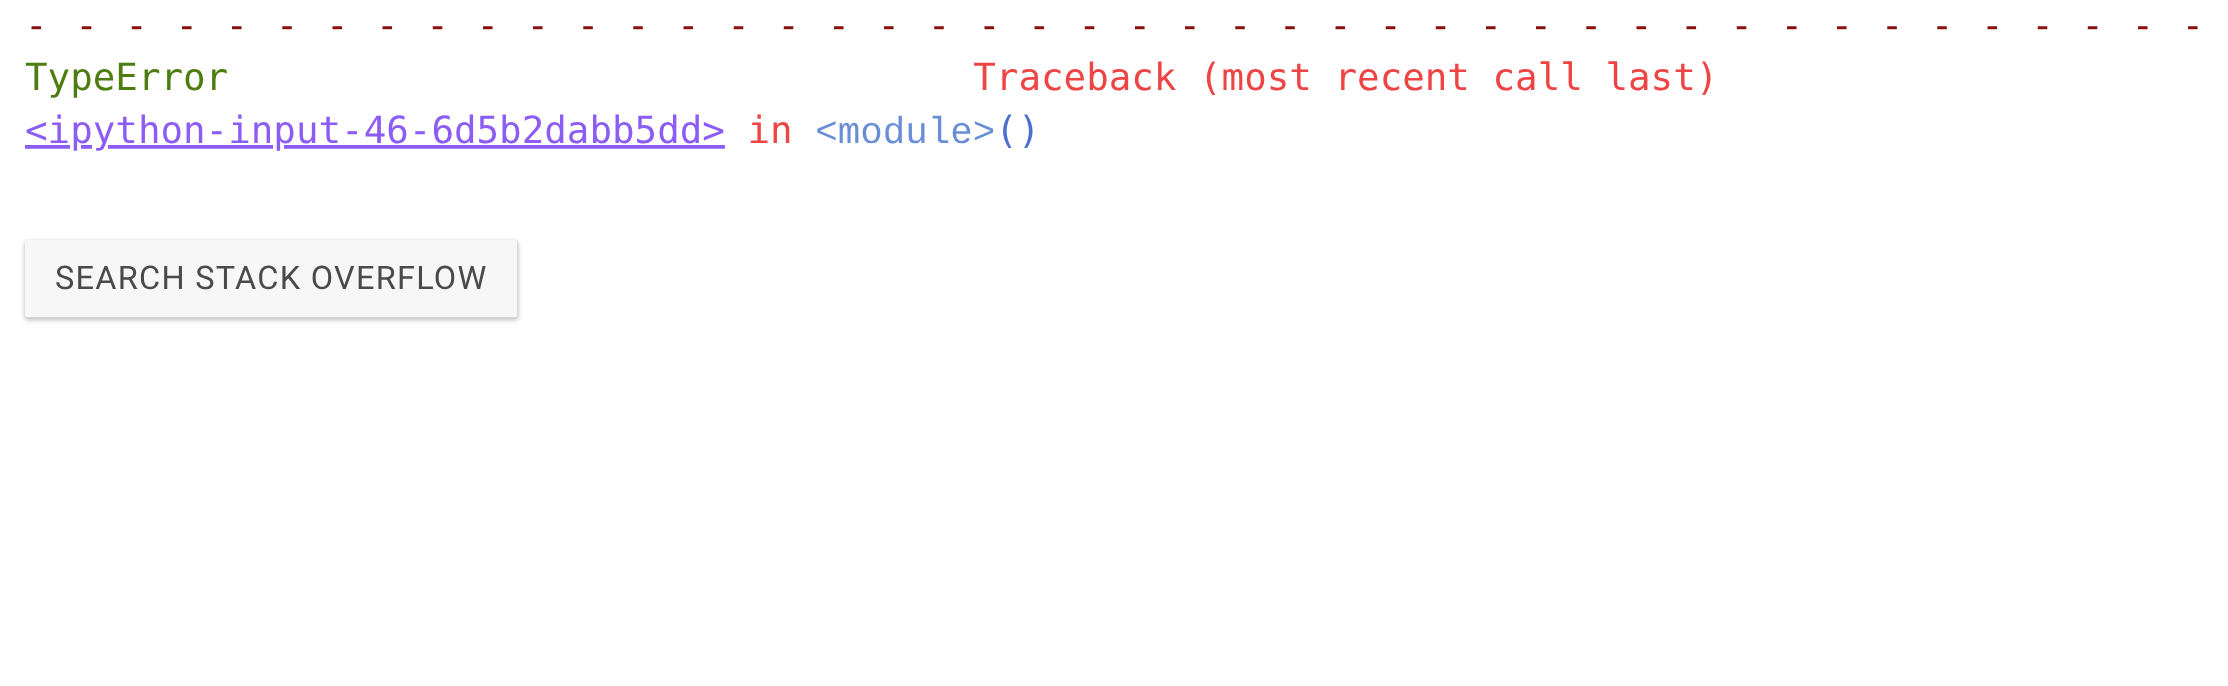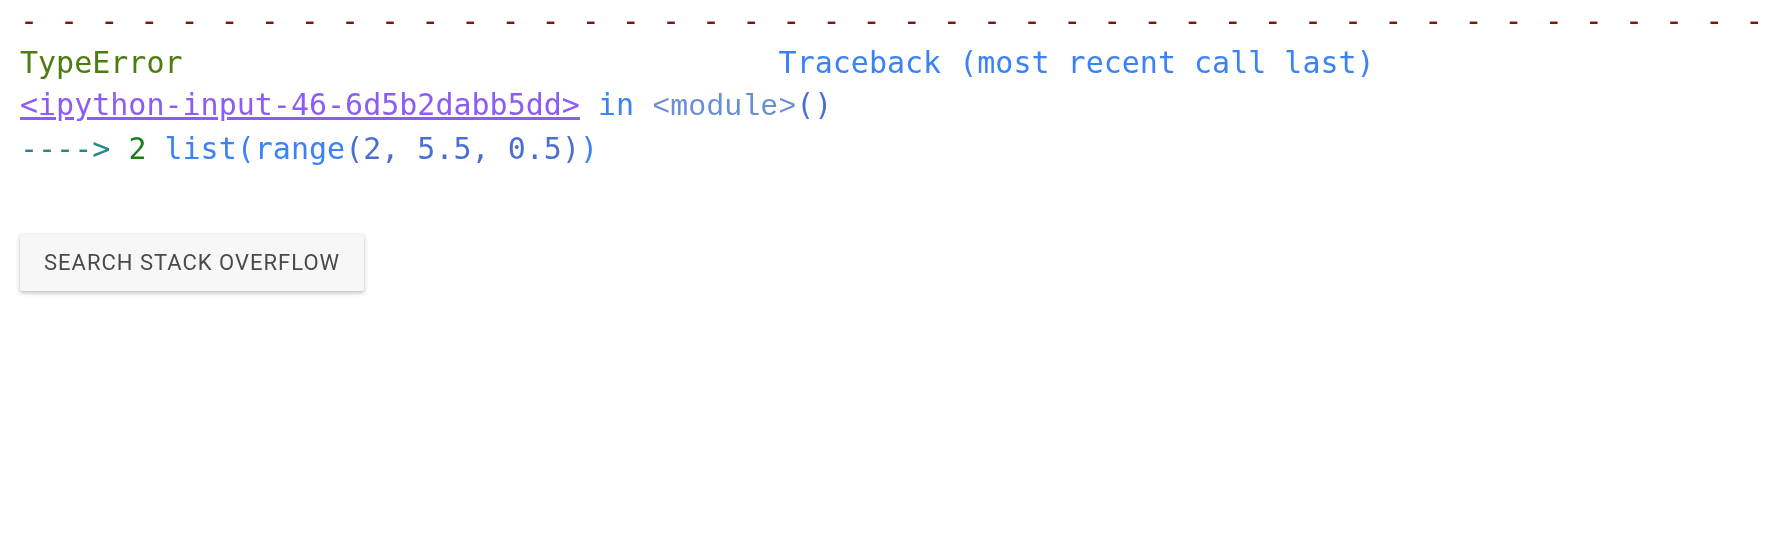--- a/index.html
+++ b/index.html
@@ -23,41 +23,41 @@
     overflow: hidden;
   }
   pre {
     margin: 0;
     font-family: inherit;
     font-size: inherit;
     white-space: pre;
     line-height: 1.4;
   }
   .dark-red { color: #4d7c0f; }
-  .black { color: #3b82f6; }
+  .black { color: #ef4444; }
   .teal { color: #1f8a8a; }
   .green { color: #1a7f1a; }
   .blue { color: #4a6fd0; }
   .hl-blue { color: #6a8ed6; font-family: Liberation Mono, monospace; }
   .link {
     color: #8b5cf6;
     text-decoration: underline;
   }
   .err-header {
     display: block;
     white-space: pre;
   }
   .btn-so {
     display: inline-block;
     margin-top: 22px;
     padding: 16px 24px;
     background: #f7f7f7;
     color: #4a4a4a;
     font-family: 'Roboto', 'Arial', sans-serif;
-    font-size: 22px;
+    font-size: 26px;
     letter-spacing: 1px;
     border: none;
     border-radius: 2px;
     box-shadow: 0 2px 4px rgba(0,0,0,0.25), 0 0 1px rgba(0,0,0,0.15);
     cursor: pointer;
     text-transform: uppercase;
   }
 </style>
 </head>
 <body>
@@ -66,21 +66,20 @@
 
 <div>
 
   <pre class="dashes">- - - - - - - - - - - - - - - - - - - - - - - - - - - - - - - - - - - - - - - - - - - - - - - - - - - - - - - - - - -</pre>
 
   <pre class="err-header"><span class="dark-red">TypeError</span><span class="black">                                 </span><span class="black">Traceback (most recent call last)</span></pre>
 
   <pre><a class="link">&lt;ipython-input-46-6d5b2dabb5dd&gt;</a><span class="black"> in </span><span class="hl-blue">&lt;module&gt;</span><span class="blue">(</span><span class="blue">)</span></pre>
 
 
-  <pre><span class="teal">----&gt; </span><span class="green">2</span><span class="black"> list</span><span class="black">(</span><span class="black">range</span><span class="blue">(</span><span class="blue">2, 5.5, 0.5</span><span class="blue">)</span><span class="black">)</span></pre>
 
   <pre> </pre>
 
 
 </div>
 
 <button class="btn-so">SEARCH STACK OVERFLOW</button>
 
 
 

